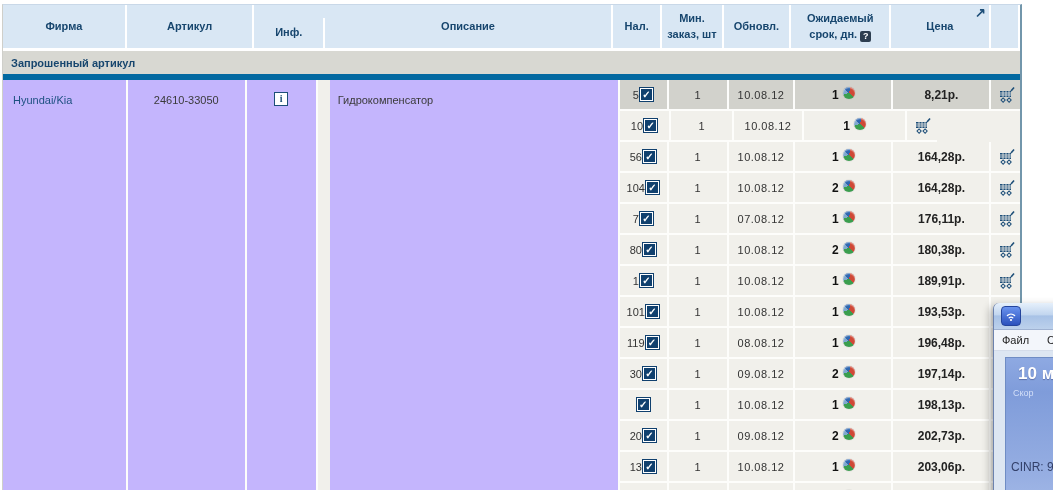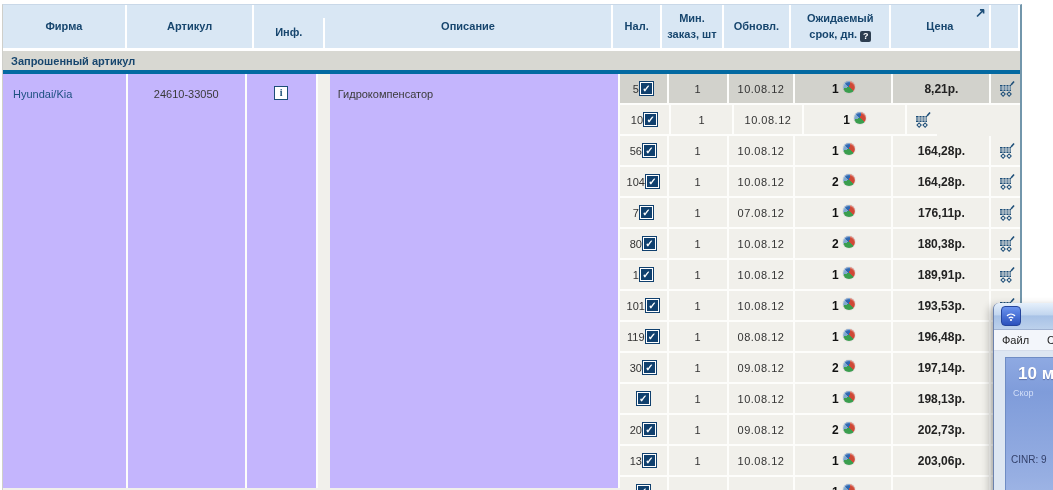--- a/index.html
+++ b/index.html
@@ -21,21 +21,21 @@
   .c-upd   { width:70px;  } .c-srok  { width:103px;  } .c-price{ width:103px; }
   .c-cart  { width:30px;  }
 
   .expand-arrow { position:absolute; top:1px; right:34px; font-size:13px; font-weight:bold;
                   color:#1d4e78; cursor:pointer; line-height:1; }
 
   .help-icon { display:inline-block; width:11px; height:11px; margin-left:3px;
                background:#2d3e50; color:#fff; font-size:9px; font-weight:bold;
                line-height:11px; text-align:center; border-radius:2px; vertical-align:-1px; cursor:pointer; }
 
-  .section-row { height:23px; background:#d8d8d2; border-bottom:4px solid #0369a1;
+  .section-row { height:29px; background:#d8d8d2; border-bottom:6px solid #0369a1;
                  display:flex; align-items:center; padding-left:8px;
                  font-size:11px; font-weight:bold; color:#17466e; }
 
   .tbody { display:flex; height:414px; }
   .tall-cell { border-right:2px solid #fdfdfb; background:#c4b5fd; font-size:11px; color:#333; }
   .tall-firm { width:128px; padding:14px 0 0 10px; color:#1d5080; cursor:pointer; }
   .tall-article { width:122px; padding-top:14px; text-align:center; color:#3a3a3a; }
   .tall-info { width:73px; padding-top:12px; text-align:center; }
   .tall-desc { width:298px; padding:14px 0 0 8px; color:#3a3a3a;margin-left:12px; }
 
@@ -77,21 +77,21 @@
   .ovl-menubar { height:21px; background:#f3f6fb; border-bottom:1px solid #d4dcea;
                  display:flex; align-items:center; gap:18px; padding-left:8px;
                  font-size:11px; color:#222; }
   .menu-item { cursor:pointer; }
   .ovl-panel { position:absolute; left:11px; top:54px; right:0; bottom:0;
                background:linear-gradient(180deg,#8ea9e2 0px,#7f9cda 34px,#96aee2 60%,#b6c8ee 100%);
                border:1px solid #6f8cc4; border-right:none; overflow:hidden; }
   .speed-value { position:absolute; left:12px; top:6px; font-size:17px; font-weight:bold;
                  color:#fff; white-space:nowrap; text-shadow:0 1px 1px rgba(0,0,60,.3); }
   .speed-label { position:absolute; left:7px; top:30px; font-size:9px; color:#d3dff8; white-space:nowrap; }
-  .signal-label { position:absolute; left:5px; top:96px; font-size:10px; color:#33406a; white-space:nowrap; }
+  .signal-label { position:absolute; left:5px; top:102px; font-size:12px; color:#33406a; white-space:nowrap; }
 </style>
 </head>
 <body>
 
 <div id="screen">
 
   <div class="parts-table">
 
     <div class="thead">
       <div class="th c-firm">

